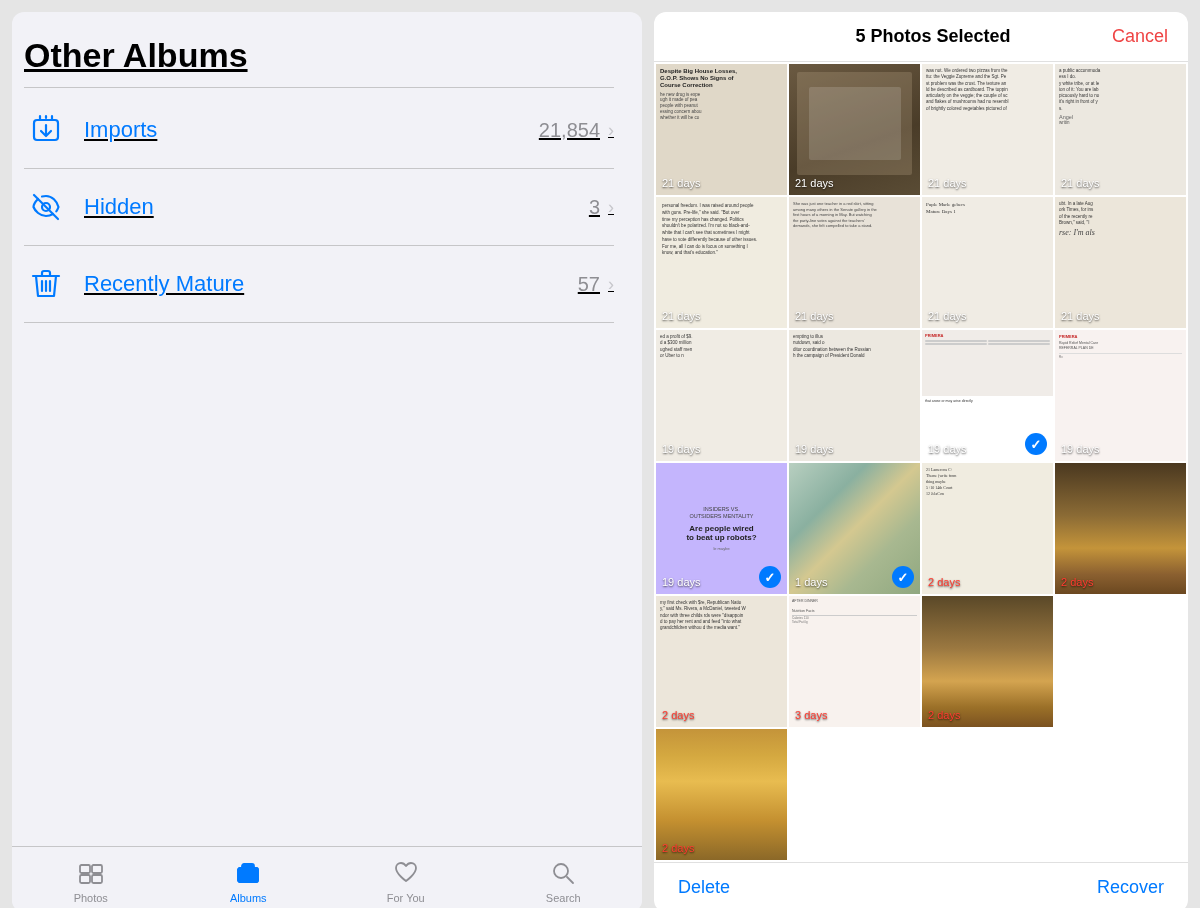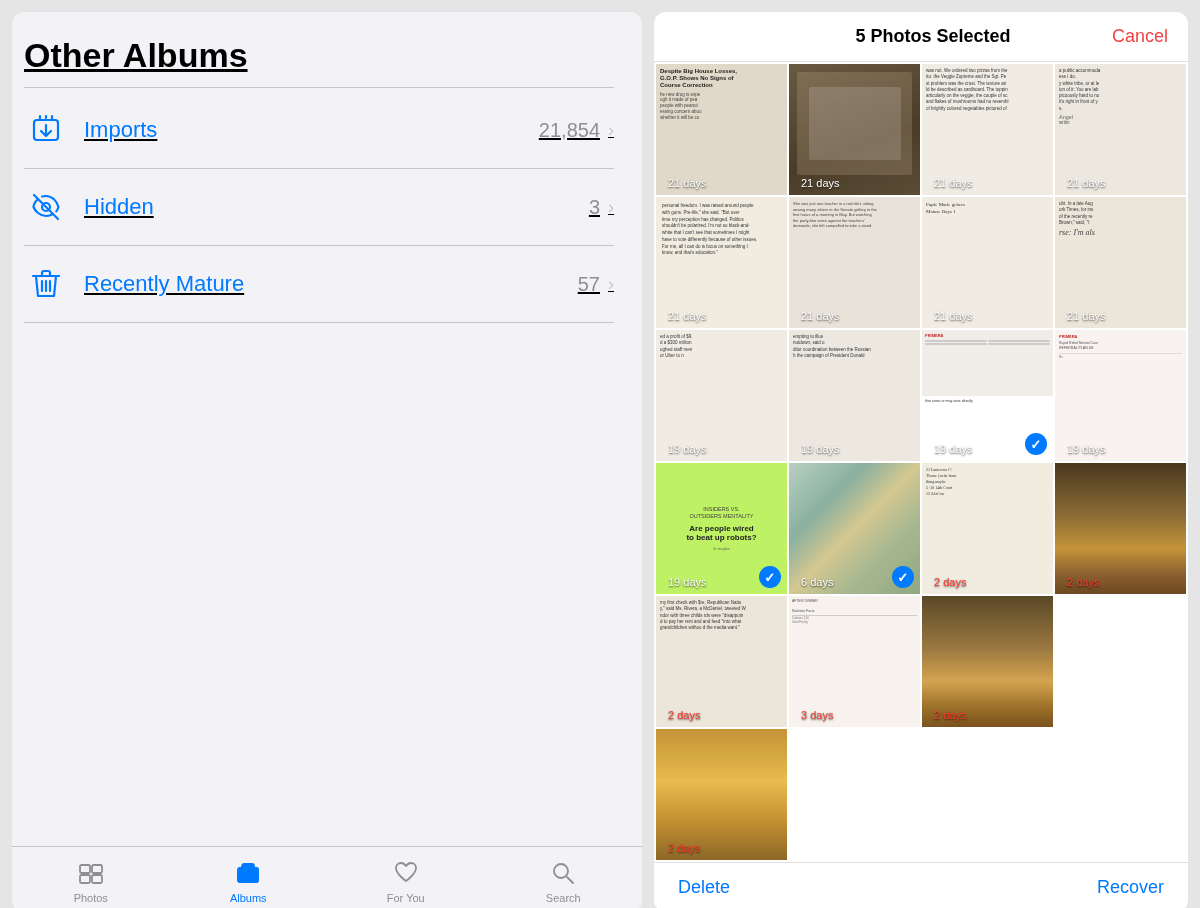--- a/index.html
+++ b/index.html
@@ -171,21 +171,21 @@
     .photo-cell {
       position: relative;
       aspect-ratio: 1;
       overflow: hidden;
       cursor: pointer;
     }
 
     .photo-age {
       position: absolute;
       bottom: 6px;
-      left: 12px;
+      left: 6px;
       font-size: 11px;
       color: #fff;
       font-weight: 500;
       text-shadow: 0 1px 2px rgba(0,0,0,0.7);
     }
 
     .photo-age.red {
       color: #ff3b30;
     }
 
@@ -443,32 +443,32 @@
       <div style="width:100%;height:100%;background:#f8f2f0;display:flex;flex-direction:column;padding:4px;overflow:hidden;">
         <div style="font-size:4px;color:#c62828;font-weight:700;margin-bottom:2px;">PRIMERA</div>
         <div style="font-size:3.5px;color:#555;line-height:1.4;">Rapid Relief Mental Care<br>REFERRAL PLAN DE</div>
         <div style="height:1px;background:#ddd;margin:2px 0;"></div>
         <div style="font-size:3px;color:#777;line-height:1.3;">Rx</div>
       </div>
       <span class="photo-age">19 days</span>
     </div>
 
     <div class="photo-cell">
-      <div style="width:100%;height:100%;background:#bef264;display:flex;flex-direction:column;justify-content:center;align-items:center;padding:6px;overflow:hidden;">
+      <div style="width:100%;height:100%;background:#c4b5fd;display:flex;flex-direction:column;justify-content:center;align-items:center;padding:6px;overflow:hidden;">
         <div style="font-size:5.5px;color:#444;line-height:1.3;text-align:center;margin-bottom:3px;">INSIDERS VS.<br>OUTSIDERS MENTALITY</div>
         <div style="font-size:8px;font-weight:800;color:#222;text-align:center;line-height:1.2;">Are people wired<br>to beat up robots?</div>
         <div style="font-size:4px;color:#666;text-align:center;margin-top:3px;">le maybe</div>
       </div>
       <span class="photo-age">19 days</span>
       <div class="select-badge"></div>
     </div>
 
     <div class="photo-cell">
       <div style="width:100%;height:100%;background:linear-gradient(135deg,#b8cfc0 0%,#8ab0a0 30%,#d4c890 50%,#a8b890 70%,#90a880 100%);"></div>
-      <span class="photo-age">6 days</span>
+      <span class="photo-age">1 days</span>
       <div class="select-badge"></div>
     </div>
 
     <div class="photo-cell">
       <div style="width:100%;height:100%;background:#f0ece0;display:flex;flex-direction:column;padding:4px;overflow:hidden;">
         <div style="font-size:4px;font-family:cursive;color:#333;line-height:1.5;">21 Lamerons C+<br>Theme (write from<br>thing maybe<br>5+10 14th Court<br>12 JelaCon</div>
       </div>
       <span class="photo-age red">2 days</span>
     </div>
 

